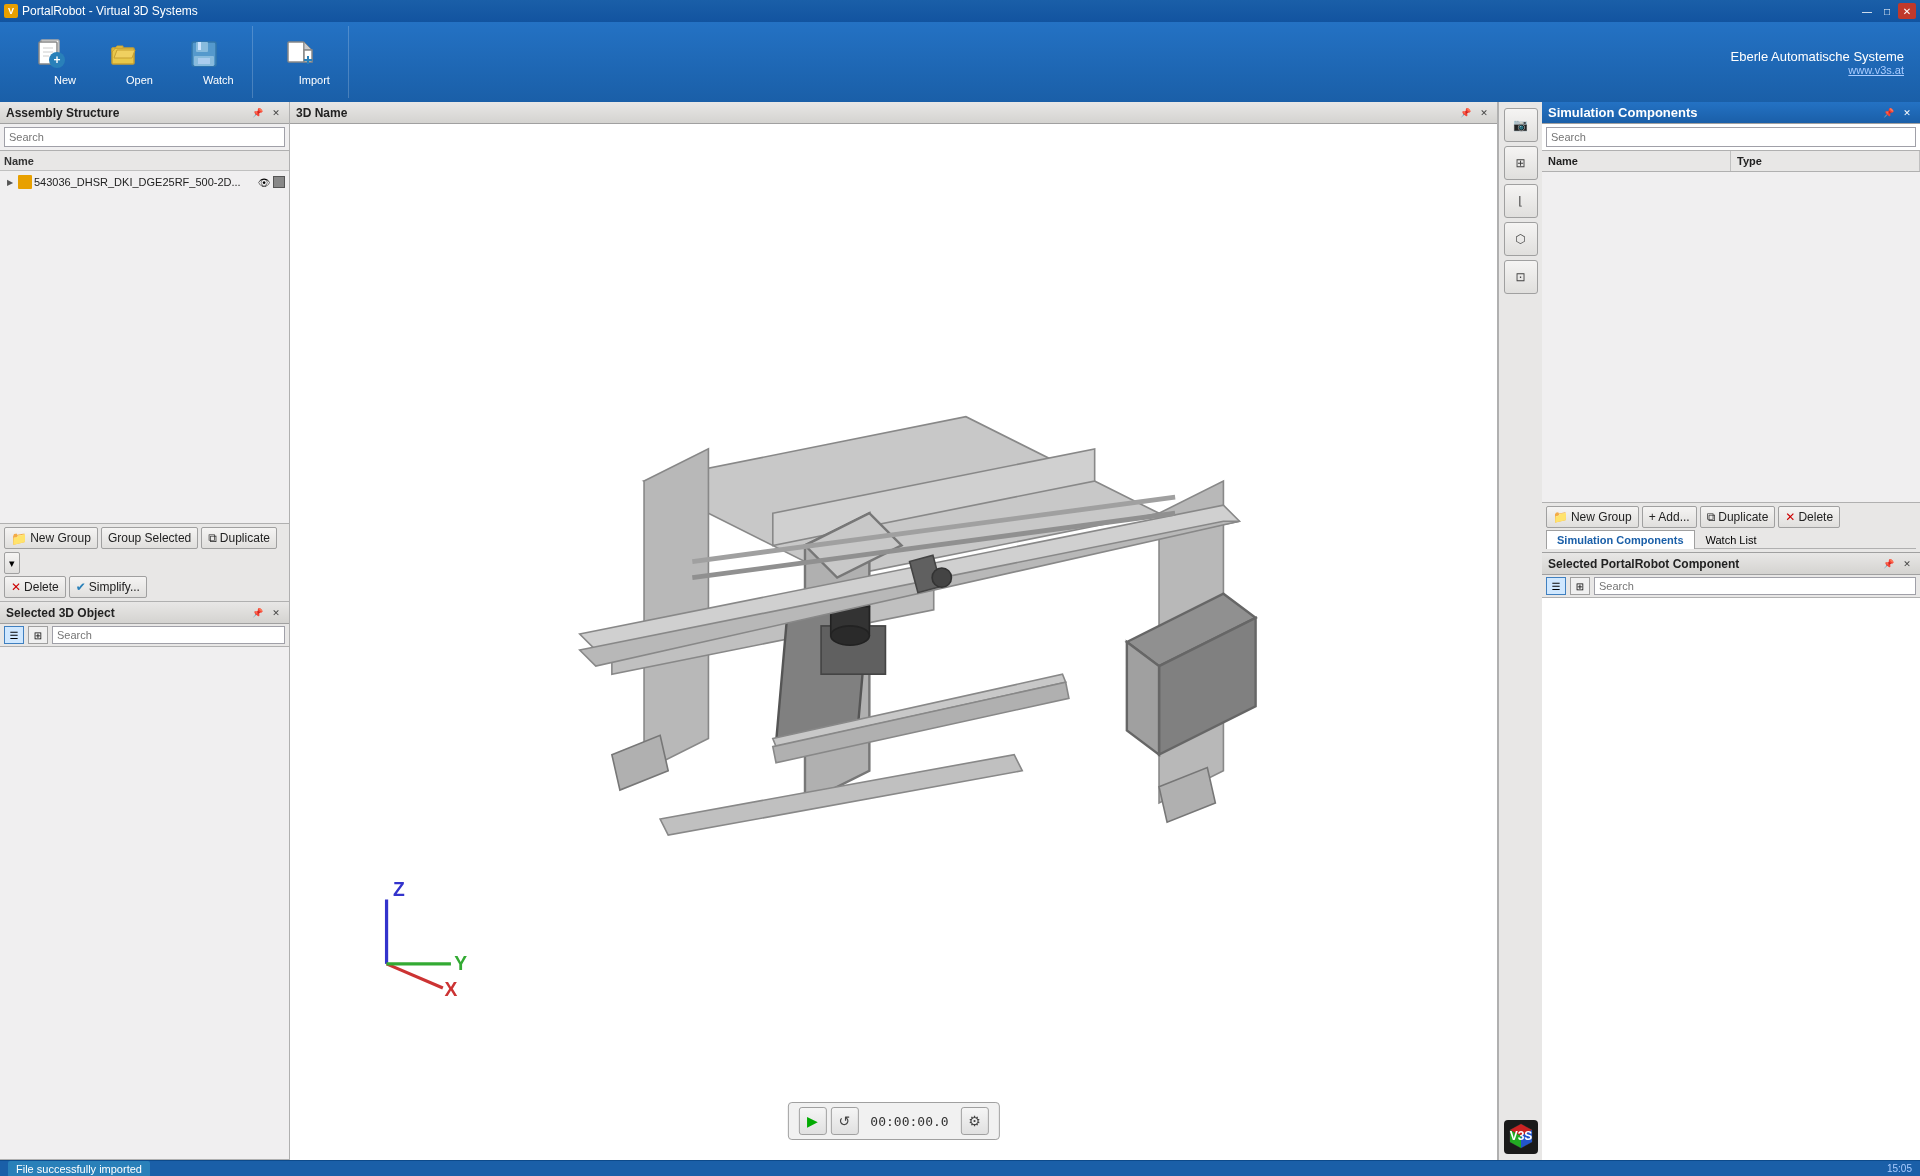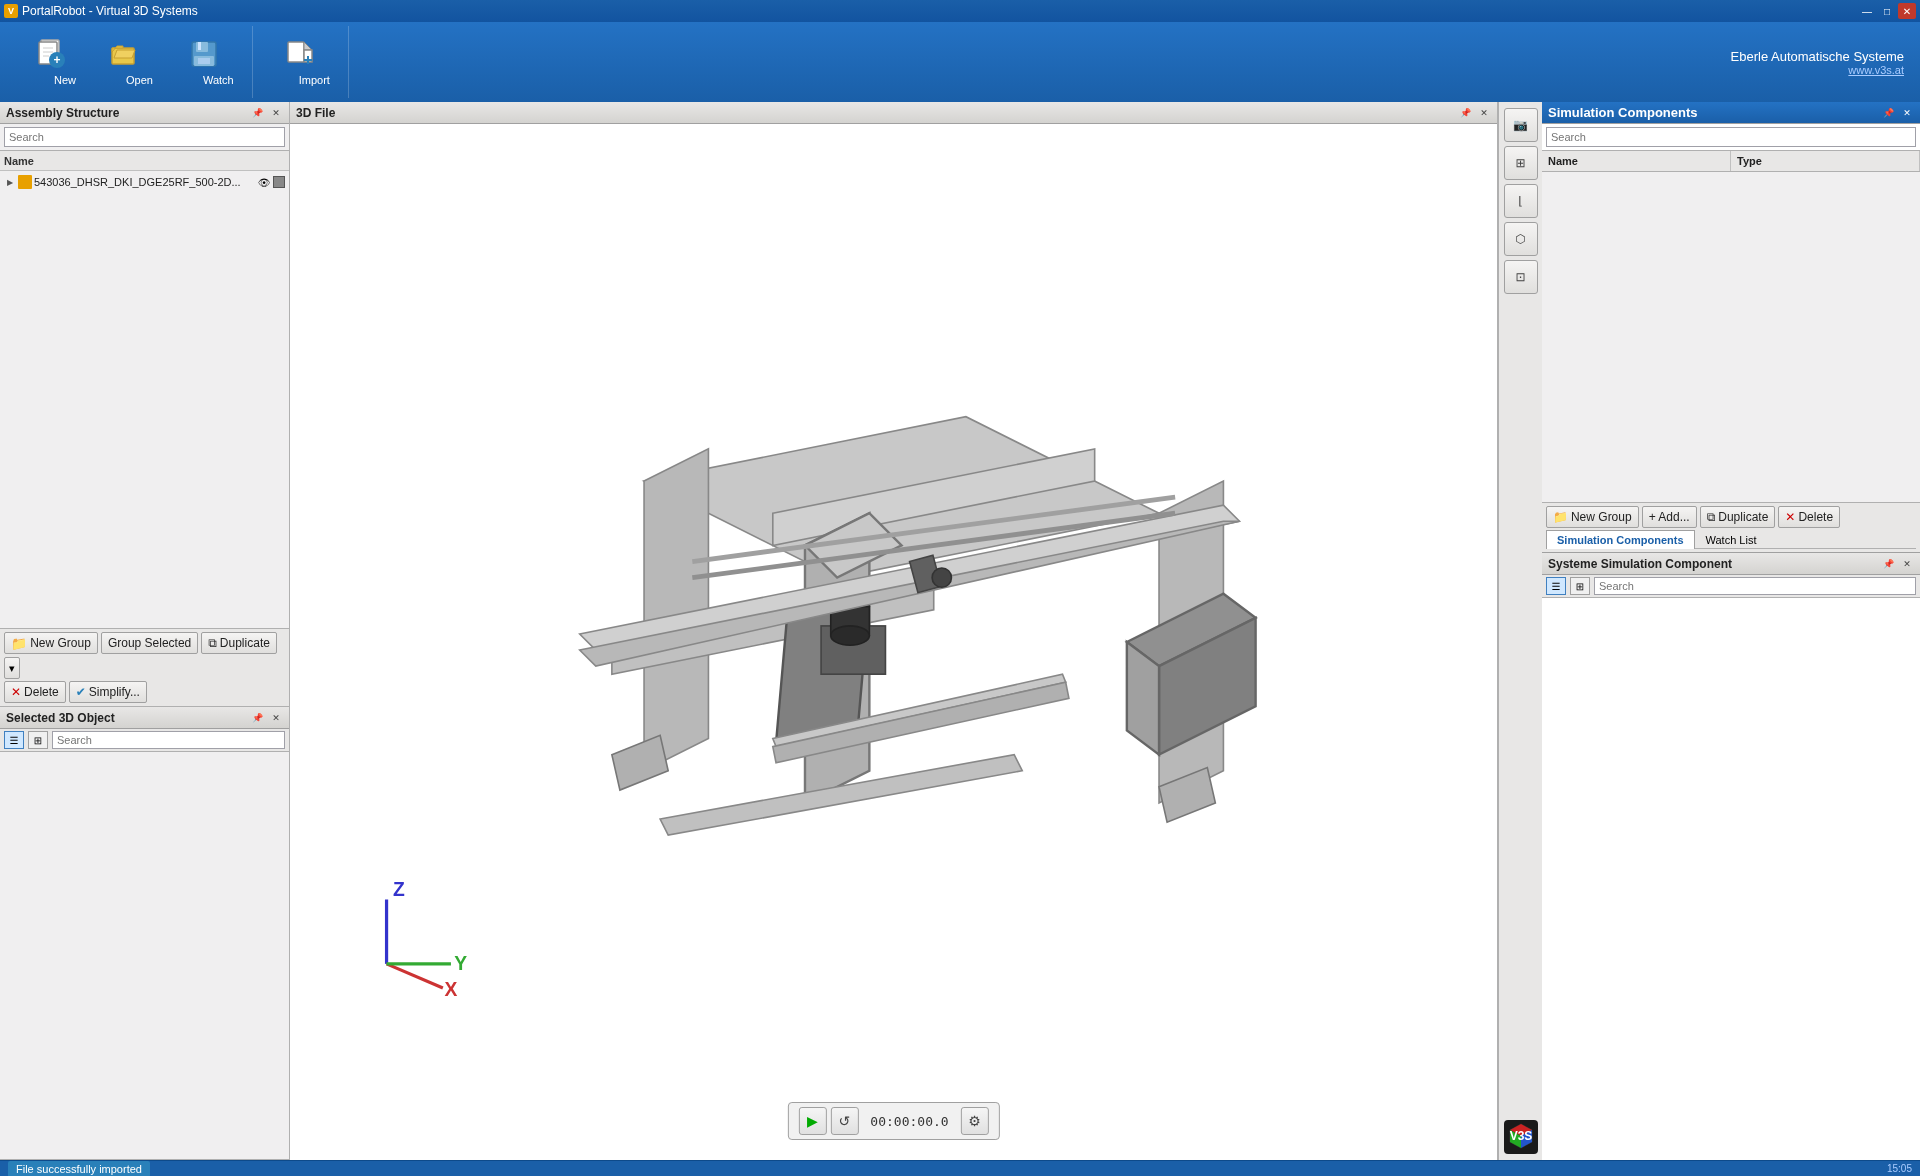--- a/index.html
+++ b/index.html
@@ -120,21 +120,21 @@
     
     .status-bar { height: 16px; background: #1a5fa8; display: flex; align-items: center; padding: 0 8px; flex-shrink: 0; border-top: 1px solid #0d4a8a; }
     .status-text { color: white; font-size: 11px; background: #2980b9; padding: 2px 8px; border-radius: 2px; }
     .status-right { margin-left: auto; color: #aaccff; font-size: 10px; }
 
     
     ::-webkit-scrollbar { width: 12px; height: 12px; }
     ::-webkit-scrollbar-track { background: #f0efee; }
     ::-webkit-scrollbar-thumb { background: #c0bfbd; border: 1px solid #a0a0a0; }
 
-    .assembly-section { height: 605px; display: flex; flex-direction: column; }
+    .assembly-section { height: 500px; display: flex; flex-direction: column; }
     .selected-section { flex: 1; display: flex; flex-direction: column; }
 
     .right-top { height: 450px; display: flex; flex-direction: column; }
     .right-bottom { flex: 1; display: flex; flex-direction: column; }
 
     .sim-panel-header {
       background: linear-gradient(to bottom, #e8e7e6, #d4d3d0);
       height: 22px; display: flex; align-items: center; justify-content: space-between;
       padding: 0 6px; border-bottom: 1px solid #a0a0a0; flex-shrink: 0;
     }
@@ -279,21 +279,21 @@
         <button class="view-btn active">☰</button>
         <button class="view-btn">⊞</button>
         <input class="search-input" type="text" style="flex: 1 1 0%; height: 18px;" placeholder="Search">
       </div>
       <div style="flex:1; overflow-y:auto;"></div>
     </div>
   </div>
 
   <div class="center-panel">
     <div class="view-header">
-      <span class="panel-title">3D File</span>
+      <span class="panel-title">3D Name</span>
       <div class="panel-controls">
         <span class="panel-ctrl-btn">📌</span>
         <span class="panel-ctrl-btn">✕</span>
       </div>
     </div>
     <div class="view-content">
       
       <svg width="100%" height="100%" viewBox="0 0 750 600" preserveAspectRatio="xMidYMid meet">
 
         <rect width="750" height="600" fill="white"></rect>
@@ -438,21 +438,21 @@
         </div>
         <div class="sim-tabs">
           <div class="sim-tab active">Simulation Components</div>
           <div class="sim-tab">Watch List</div>
         </div>
       </div>
     </div>
 
     <div class="right-bottom" style="border-top:1px solid #a0a0a0;">
       <div class="sim-panel-header">
-        <span class="panel-title">Systeme Simulation Component</span>
+        <span class="panel-title">Selected PortalRobot Component</span>
         <div class="panel-controls">
           <span class="panel-ctrl-btn">📌</span>
           <span class="panel-ctrl-btn">✕</span>
         </div>
       </div>
       <div class="selected-toolbar">
         <button class="view-btn active">☰</button>
         <button class="view-btn">⊞</button>
         <input class="search-input" type="text" style="flex: 1 1 0%; height: 18px;" placeholder="Search">
       </div>

